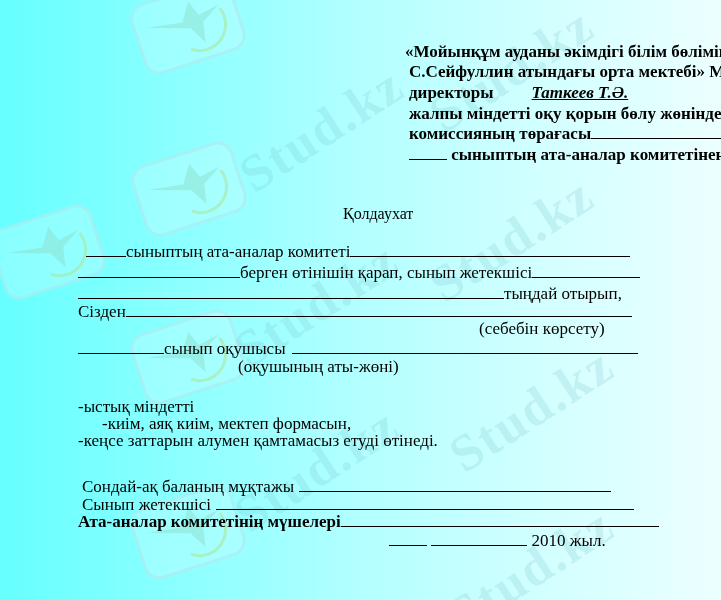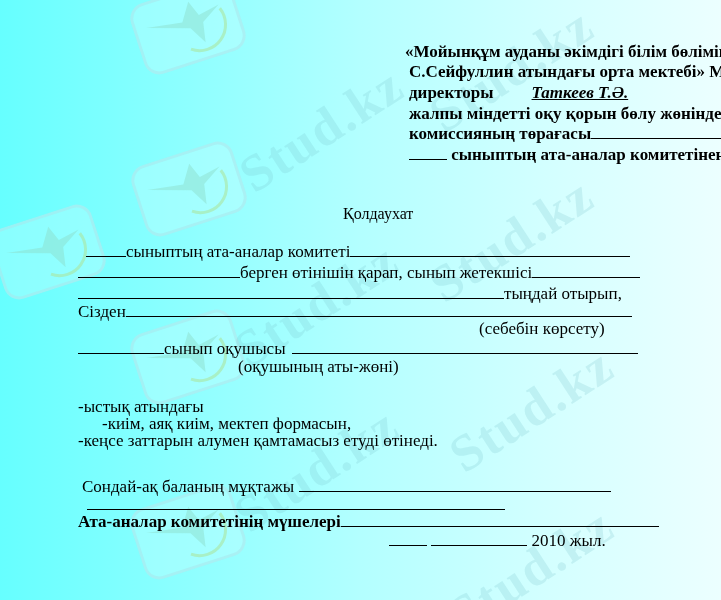--- a/index.html
+++ b/index.html
@@ -136,31 +136,31 @@
   </div>
   <div class="line" style="left:78px;top:303px;">
     <span>Сізден</span><span class="u" style="width:506px;"></span>
   </div>
   <div class="line" style="left:479px;top:320px;">(себебін көрсету)</div>
   <div class="line" style="left:78px;top:340px;">
     <span class="u" style="width:86px;"></span><span>сынып оқушысы</span><span style="display:inline-block;width:6px;"></span><span class="u" style="width:346px;"></span>
   </div>
   <div class="line" style="left:238px;top:358px;">(оқушының аты-жөні)</div>
 
-  <div class="line" style="left:78px;top:398px;">-ыстық атындағы</div>
+  <div class="line" style="left:78px;top:398px;">-ыстық міндетті</div>
   <div class="line" style="left:78px;top:415px;margin-left:24px;">-киім, аяқ киім, мектеп формасын,</div>
   <div class="line" style="left:78px;top:432px;">-кеңсе заттарын алумен қамтамасыз етуді өтінеді.</div>
 </div>
 
 <div>
   <div class="line" style="left:82px;top:478px;">
     <span>Сондай-ақ баланың мұқтажы</span><span style="display:inline-block;width:5px;"></span><span class="u" style="width:312px;"></span>
   </div>
   <div class="line" style="left:82px;top:496px;">
-    <span style="display:inline-block;width:5px;"></span><span class="u" style="width:418px;"></span>
+    <span>Сынып жетекшісі</span><span style="display:inline-block;width:5px;"></span><span class="u" style="width:418px;"></span>
   </div>
   <div class="line" style="left:78px;top:513px;font-weight:bold;">
     <span>Ата-аналар комитетінің мүшелері</span><span class="u" style="width:318px;"></span>
   </div>
   <div class="line" style="left:389px;top:532px;">
     <span class="u" style="width:38px;"></span>
     <span class="u" style="width:96px;"></span>
     <span>2010 жыл.</span>
   </div>
 </div>

